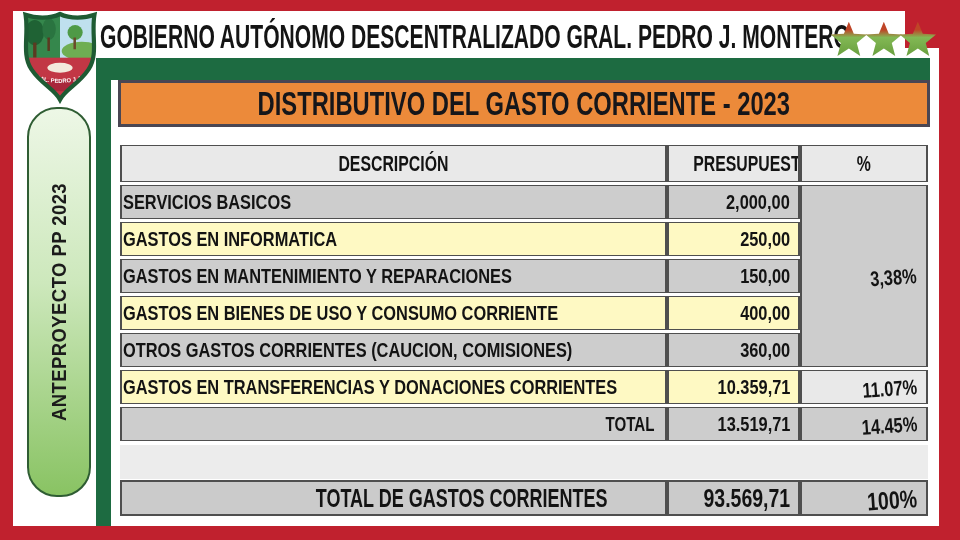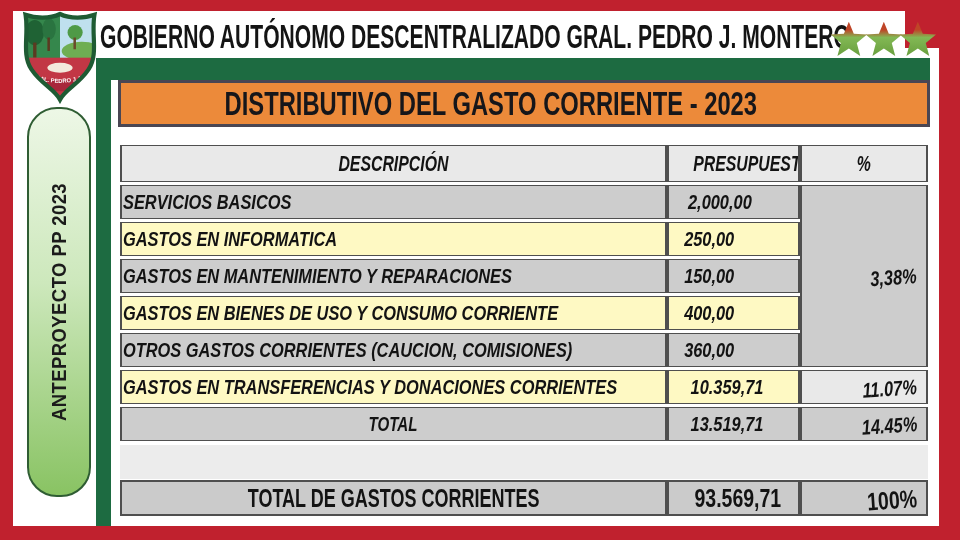--- a/index.html
+++ b/index.html
@@ -21,47 +21,47 @@
 
   
   .pill{position:absolute;left:27px;top:107px;width:60px;height:386px;border-radius:30px;
         background:linear-gradient(180deg,#EDF7E6 0%,#CDE8BC 45%,#89C363 100%);
         border:2px solid #2F5D33;display:flex;align-items:center;justify-content:center;z-index:4;}
   .pill span{transform:rotate(-90deg) scaleX(0.88);transform-origin:center;white-space:nowrap;
         font-size:21px;font-weight:700;color:#1b1b1b;letter-spacing:0.5px;}
 
   
   .banner{position:absolute;left:118px;top:80px;width:812px;height:47px;background:#EC8A3A;
-          border:3px solid #4A4653;box-sizing:border-box;display:flex;align-items:center;justify-content:flex-start;}
+          border:3px solid #4A4653;box-sizing:border-box;display:flex;align-items:center;justify-content:center;}
   .banner span{font-size:33px;font-weight:700;color:#16161a;white-space:nowrap;}
 
   
   .cx{display:inline-block;white-space:nowrap;}
   .cx-l{transform:scaleX(0.78);transform-origin:left center;}
   .cx-r{transform:scaleX(0.78);transform-origin:right center;}
   .cx-c{transform:scaleX(0.72);transform-origin:center center;}
   .title-cx{transform:scaleX(0.62);transform-origin:left center;}
   .tilt-r{transform:rotate(-4deg) scaleX(0.78);transform-origin:right center;}
 
   
   .budget-table{position:absolute;left:120px;top:142px;border-collapse:separate;border-spacing:0 3px;
-                table-layout:fixed;width:808px;font-style:italic;}
+                table-layout:fixed;width:808px;}
   .budget-table th,.budget-table td{border:2px solid #4F4F4F;border-top-width:1px;border-bottom-width:1px;
                 box-sizing:border-box;font-weight:700;color:#131313;overflow:hidden;}
   .budget-table th{height:37px;background:#E9E9E9;font-size:22px;text-align:center;}
   .budget-table td{height:34px;font-size:21px;}
   .row-dark td{background:#CDCDCD;}
   .row-light td{background:#fef9c3;}
   td.desc{text-align:left;}
-  td.num{text-align:left;padding-right:8px;}
+  td.num{text-align:right;padding-right:8px;}
   td.pct{text-align:right;padding-right:9px;}
   td.merged{background:#CDCDCD !important;vertical-align:middle;text-align:right;padding-right:9px;}
   td.pct-light{background:#E9E9E9 !important;}
   td.pct-dark{background:#CDCDCD !important;}
-  td.total-label{text-align:center;}
+  td.total-label{text-align:right;}
 
   .gap-strip{position:absolute;left:120px;top:445px;width:808px;height:34px;background:#ECECEC;}
 
   .grand-table{position:absolute;left:120px;top:480px;border-collapse:separate;border-spacing:0;
                table-layout:fixed;width:808px;}
   .grand-table td{border:2px solid #4F4F4F;box-sizing:border-box;height:36px;background:#CBCBCB;
                font-weight:700;color:#131313;font-size:25px;}
 </style>
 </head>
 <body>

